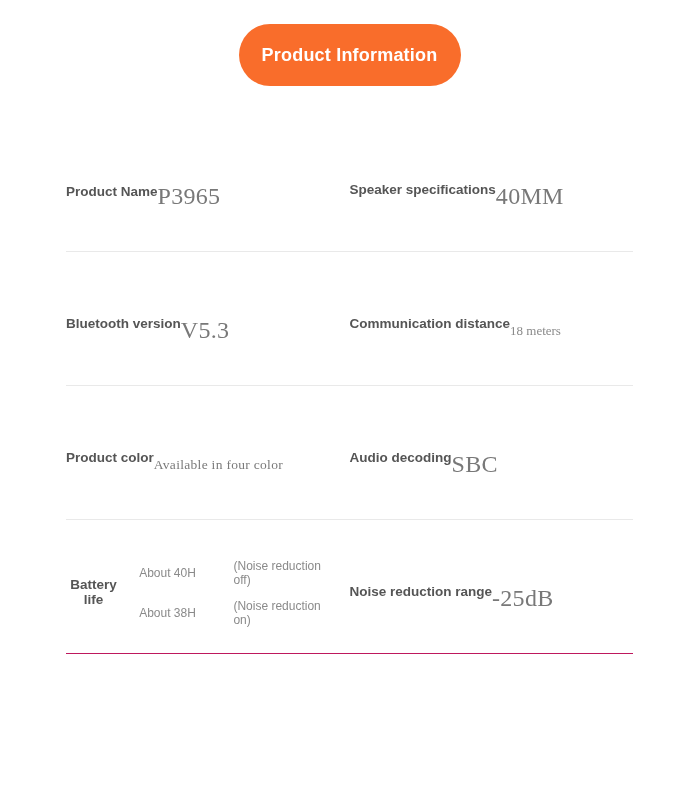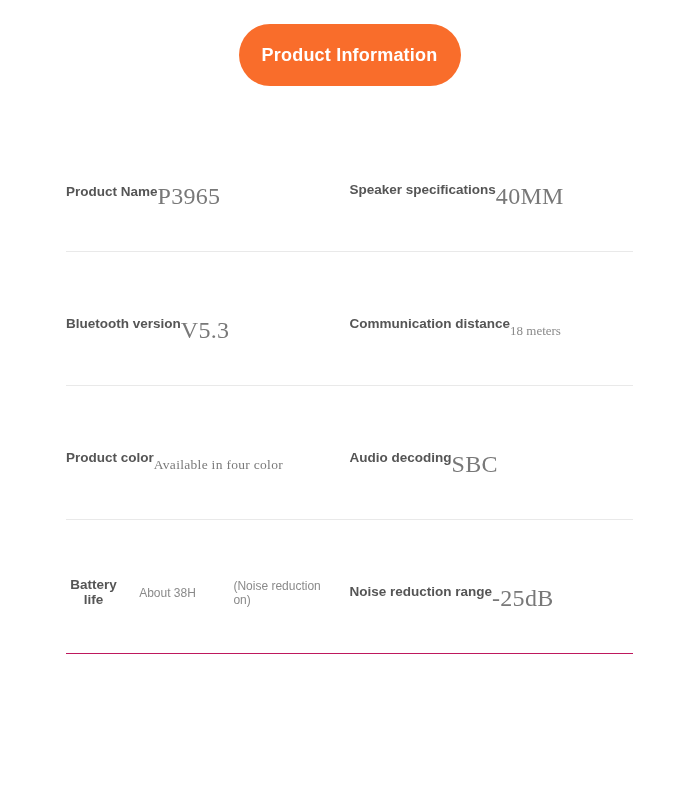--- a/index.html
+++ b/index.html
@@ -154,20 +154,24 @@
         <div class="spec-label">Audio decoding</div>
         <div class="spec-value">SBC</div>
       </div>
     </div>
 
     <div class="spec-row row-4">
       <div class="spec-cell">
         <div class="spec-label">Battery life</div>
         <div class="battery-list">
           <div class="battery-line">
+            <span class="battery-hours">About 40H</span>
+            <span class="battery-note">(Noise reduction off)</span>
+          </div>
+          <div class="battery-line">
             <span class="battery-hours">About 38H</span>
             <span class="battery-note">(Noise reduction on)</span>
           </div>
         </div>
       </div>
       <div class="spec-cell">
         <div class="spec-label">Noise reduction range</div>
         <div class="spec-value">-25dB</div>
       </div>
     </div>

